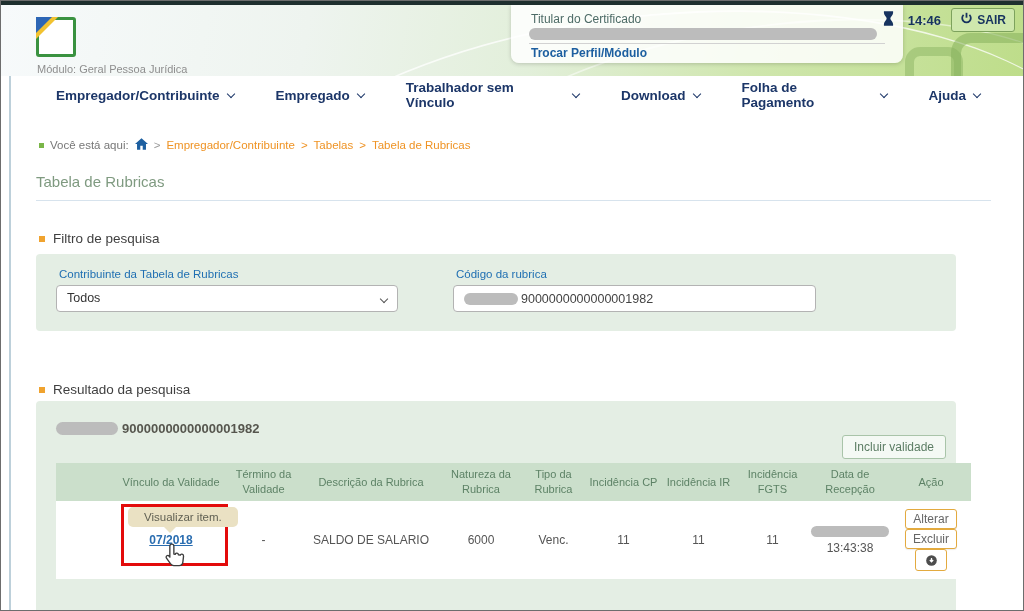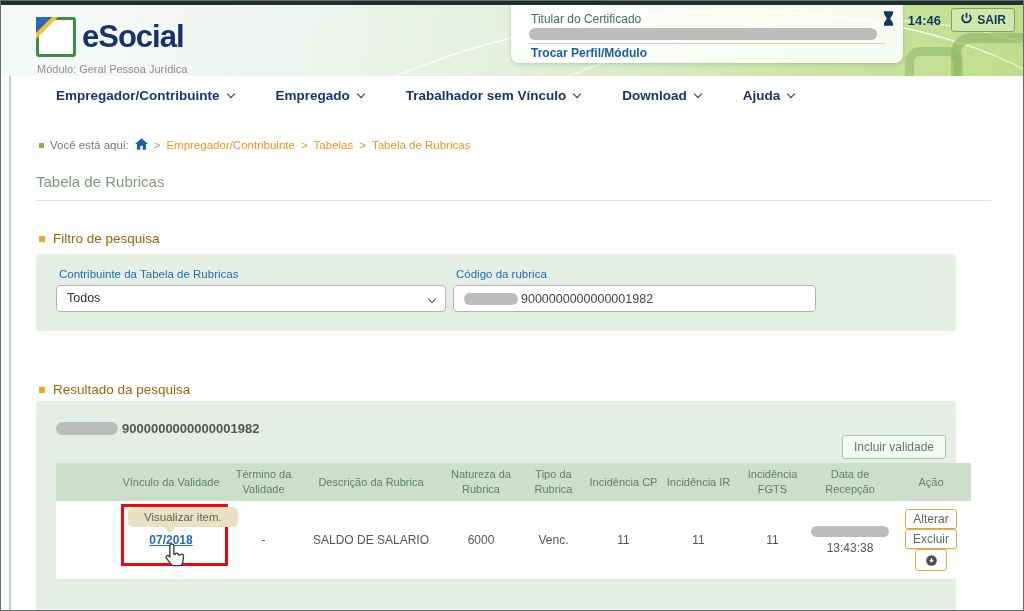--- a/index.html
+++ b/index.html
@@ -70,21 +70,21 @@
   .bc-sep-gray { font-size:11.5px; color:#999; }
   .bc-sep { font-size:11.5px; color:#ef9324; }
   .bc-link { font-size:11.5px; color:#ef9324; cursor:pointer; }
 
   
   .page-title { position:absolute; top:172px; left:35px; font-size:15px; color:#7f9a80; }
   .title-rule { position:absolute; top:199px; left:35px; width:955px; height:1px; background:#d7e3ed; }
 
   .section-heading { position:absolute; display:flex; align-items:center; gap:8px; }
   .sh-bullet { width:6px; height:6px; background:#f0a32f; }
-  .sh-text { font-size:13.5px; color:#a16207; }
+  .sh-text { font-size:13.5px; color:#404040; }
 
   
   .filter-panel { position:absolute; top:253px; left:35px; width:920px; height:77px;
     background:#e4eee4; border-radius:4px; }
   .field-label { position:absolute; font-size:11.5px; color:#1f6fb2; }
   .select-like {
     position:absolute; background:#fff; border:1px solid #b3b3b3; border-radius:4px;
     height:27px; line-height:25px; font-size:12.5px; color:#333; padding:0 24px 0 10px; cursor:pointer;
   }
   .select-chev { position:absolute; right:10px; top:10px; width:6px; height:6px;
@@ -147,21 +147,20 @@
     <div class="swoosh s1"></div>
     <div class="swoosh s2"></div>
     <div class="deco-sq d1"></div>
     <div class="deco-sq d2"></div>
 
     <div class="logo-wrap">
       <div class="logo-icon">
         <span class="logo-fold-y"></span>
         <span class="logo-fold-b"></span>
       </div>
-      <span class="logo-text">eSocial</span>
     </div>
     <div class="module-label">Módulo: Geral Pessoa Jurídica</div>
 
     <div class="cert-box">
       <div class="cert-label">Titular do Certificado</div>
       <span class="redact-pill cert-pill"></span>
       <div class="cert-divider"></div>
       <div class="switch-link">Trocar Perfil/Módulo</div>
     </div>
 
@@ -195,20 +194,24 @@
     <div class="nav-item">
       <span class="nav-label">Empregado</span>
       <span class="chev"></span>
     </div>
     <div class="nav-item">
       <span class="nav-label">Trabalhador sem Vínculo</span>
       <span class="chev"></span>
     </div>
     <div class="nav-item">
       <span class="nav-label">Download</span>
+      <span class="chev"></span>
+    </div>
+    <div class="nav-item">
+      <span class="nav-label">Folha de Pagamento</span>
       <span class="chev"></span>
     </div>
     <div class="nav-item">
       <span class="nav-label">Ajuda</span>
       <span class="chev"></span>
     </div>
   </div>
 
   <div class="breadcrumb">
     <span class="bc-bullet"></span>
@@ -229,21 +232,21 @@
   <div class="page-title">Tabela de Rubricas</div>
   <div class="title-rule"></div>
 
   <div class="section-heading" style="top:230px; left:38px;">
     <span class="sh-bullet"></span>
     <span class="sh-text">Filtro de pesquisa</span>
   </div>
 
   <div class="filter-panel">
     <div class="field-label" style="left:23px; top:14px;">Contribuinte da Tabela de Rubricas</div>
-    <div class="select-like" style="left:20px; top:31px; width:390px;">
+    <div class="select-like" style="left:20px; top:31px; width:342px;">
       <span>Todos</span>
       <span class="select-chev"></span>
     </div>
 
     <div class="field-label" style="left:420px; top:14px;">Código da rubrica</div>
     <div class="input-like" style="left:417px; top:31px; width:363px;">
       <span class="redact-pill input-pill"></span>
       <span>9000000000000001982</span>
     </div>
   </div>

